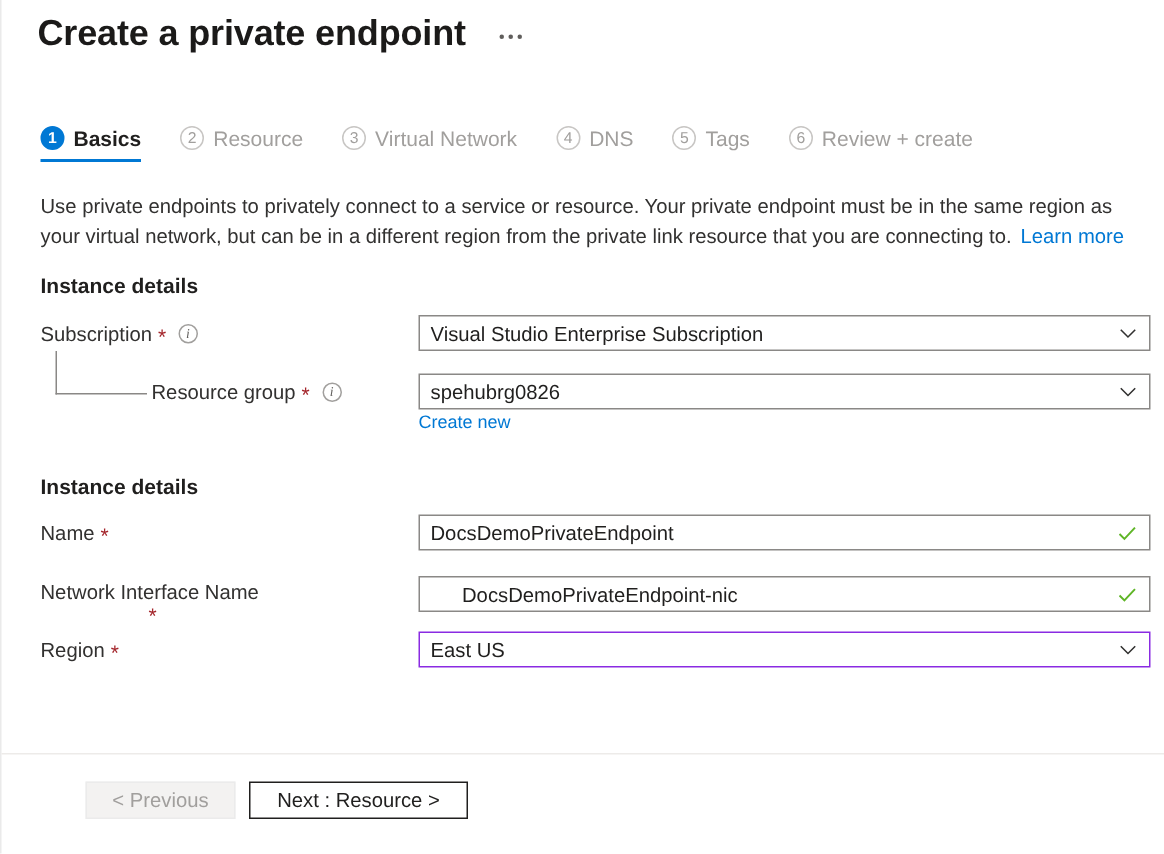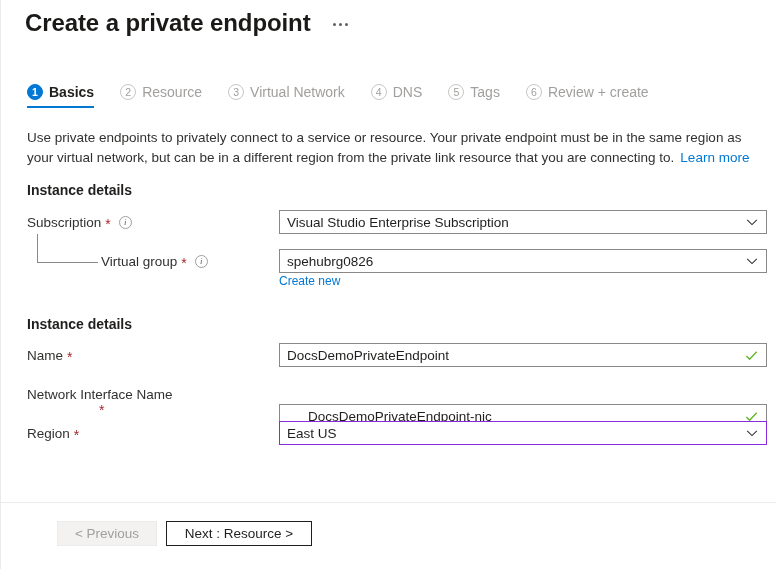--- a/index.html
+++ b/index.html
@@ -318,21 +318,21 @@
   </div>
   <div class="field" style="top:210px;">
     <span class="val">Visual Studio Enterprise Subscription</span>
     <svg class="chev" viewBox="0 0 16 16">
         <path d="M2.5 5.5 L8 11 L13.5 5.5" fill="none" stroke="#323130" stroke-width="1.2"></path>
       </svg>
   </div>
 
   <div class="tree-line"></div>
   <div class="flabel" style="left:100px; top:254px;">
-    <span>Virtual group</span>
+    <span>Resource group</span>
     <span class="req">*</span>
     <span class="info-icon">i</span>
   </div>
   <div class="field" style="top:249px;gap:28px;">
     <span class="val">spehubrg0826</span>
     <svg class="chev" viewBox="0 0 16 16">
         <path d="M2.5 5.5 L8 11 L13.5 5.5" fill="none" stroke="#323130" stroke-width="1.2"></path>
       </svg>
   </div>
   <a class="inline-link" style="top:274px;" href="#">Create new</a>
@@ -347,21 +347,21 @@
     <span class="val">DocsDemoPrivateEndpoint</span>
     <svg class="check" viewBox="0 0 16 16">
         <path d="M2.5 8.5 L6 12 L13.5 4" fill="none" stroke="#5fb527" stroke-width="1.4"></path>
       </svg>
   </div>
 
   <div class="flabel" style="left:26px; top:387px;flex-direction:column;">
     <span>Network Interface Name</span>
     <span class="req">*</span>
   </div>
-  <div class="field" style="top:404px;padding-left:28px;">
+  <div class="field" style="top:384px;padding-left:28px;">
     <span class="val">DocsDemoPrivateEndpoint-nic</span>
     <svg class="check" viewBox="0 0 16 16">
         <path d="M2.5 8.5 L6 12 L13.5 4" fill="none" stroke="#5fb527" stroke-width="1.4"></path>
       </svg>
   </div>
 
   <div class="flabel" style="left:26px; top:426px;">
     <span>Region</span>
     <span class="req">*</span>
   </div>

